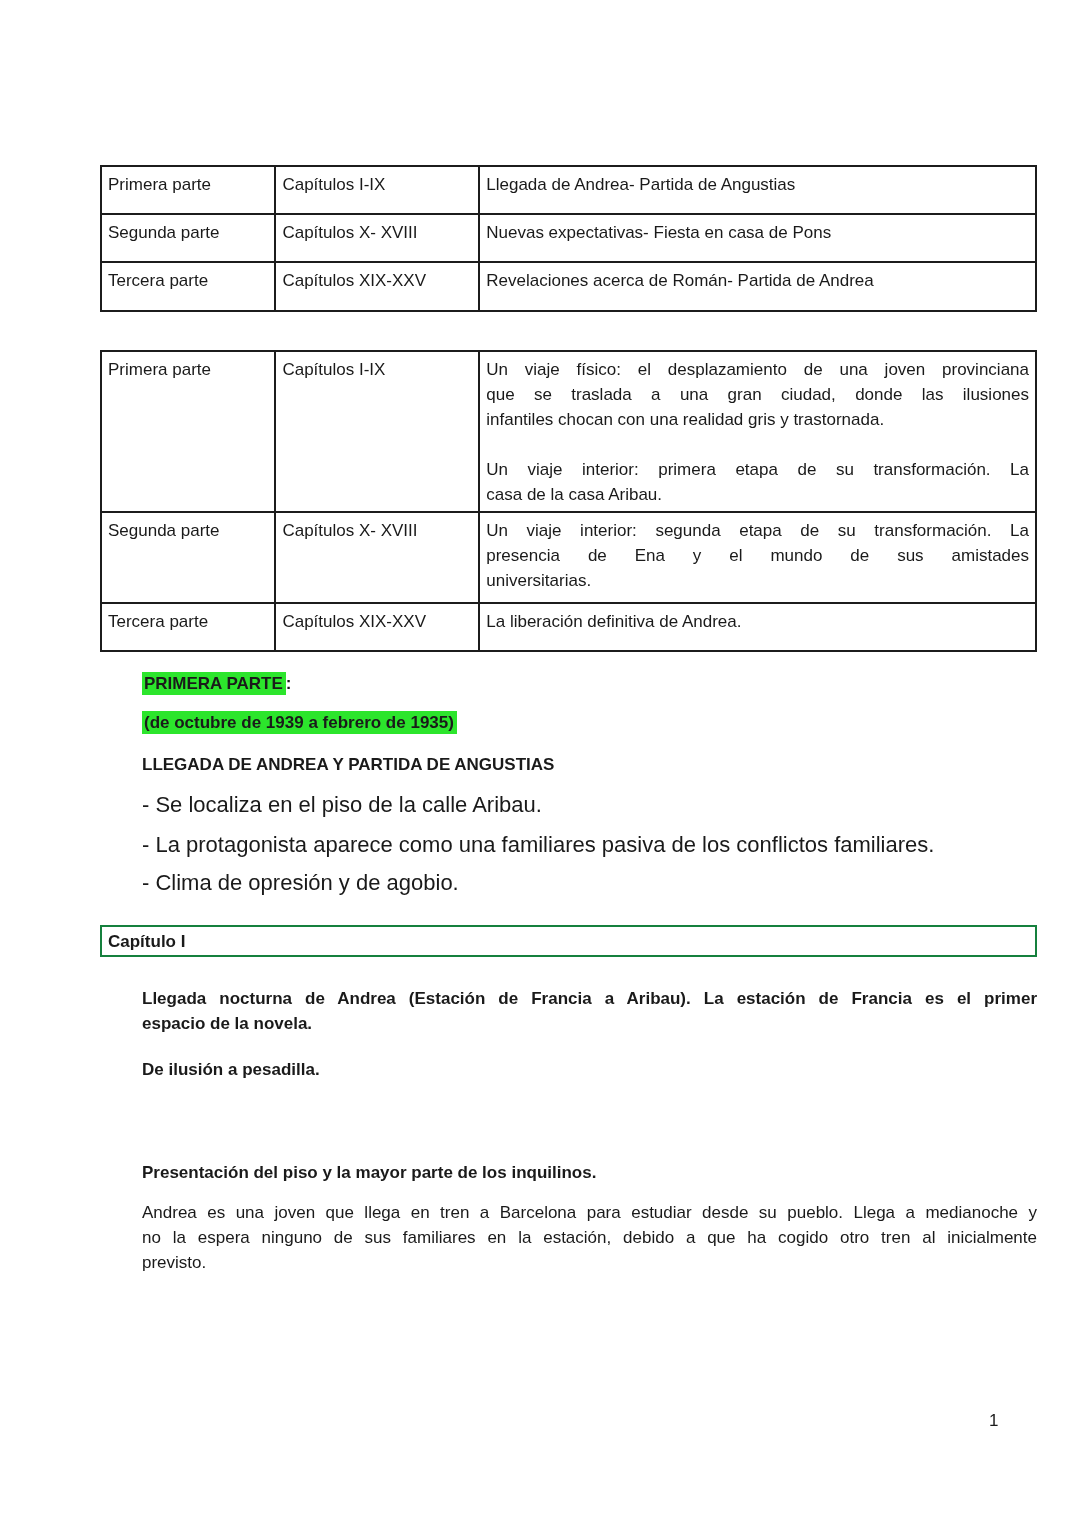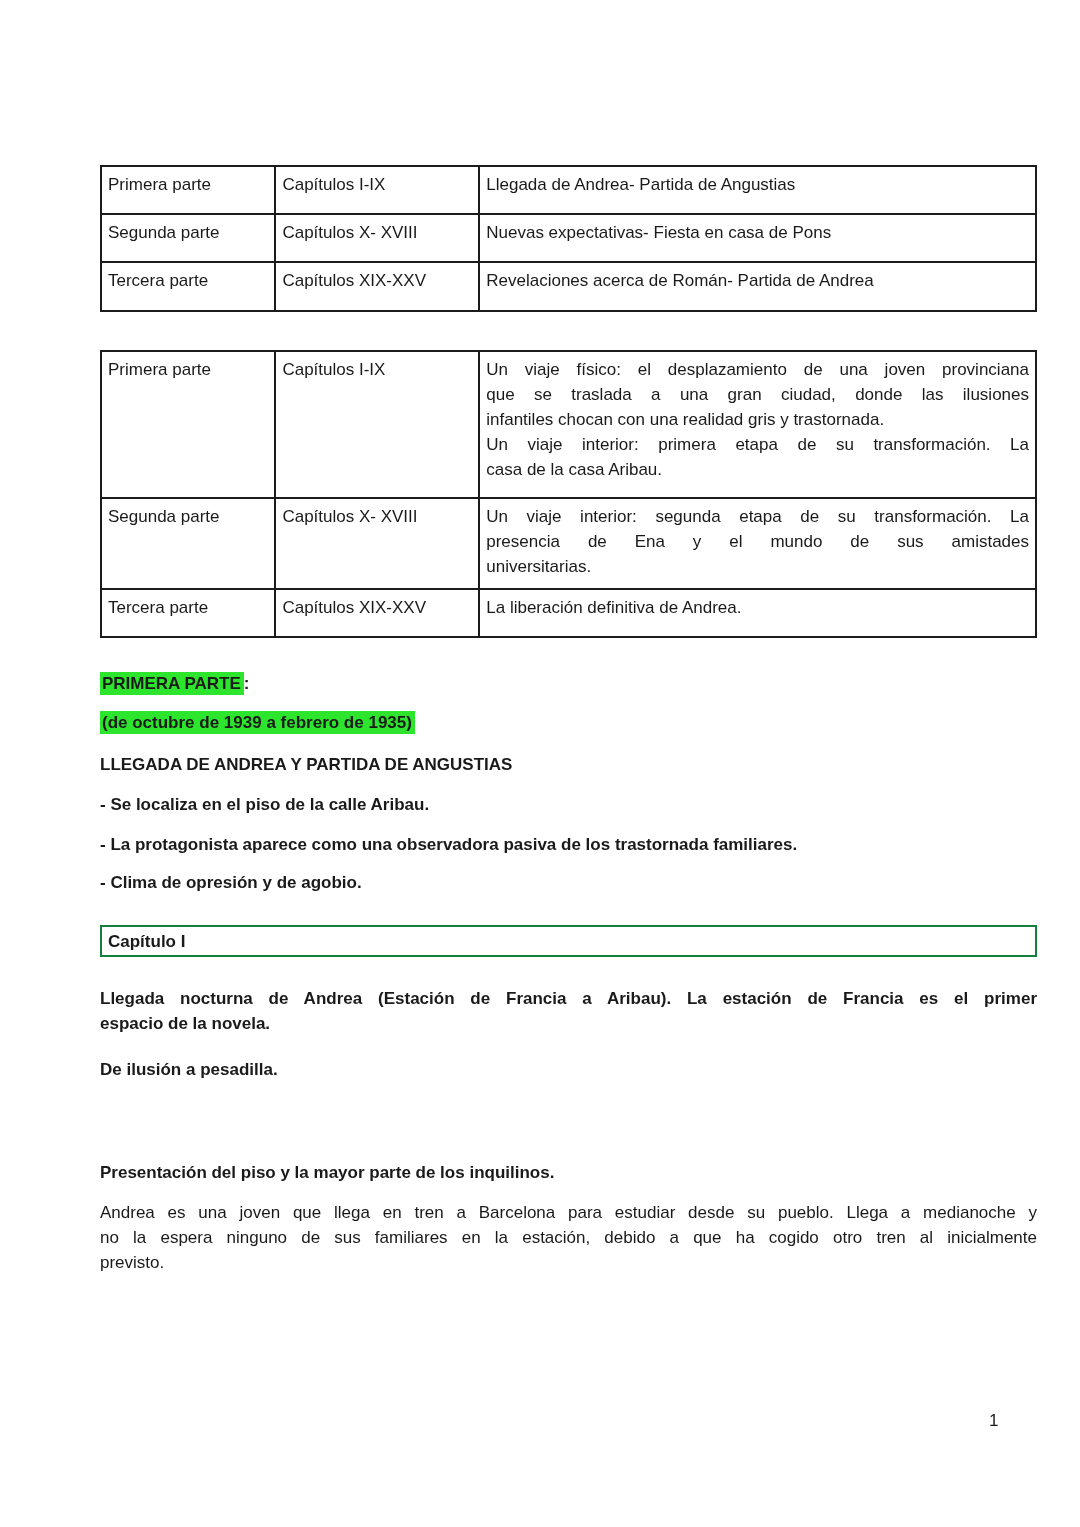--- a/index.html
+++ b/index.html
@@ -10,58 +10,58 @@
     height: 1527px;
     background: #ffffff;
     font-family: "Liberation Sans", "DejaVu Sans", sans-serif;
     color: #1a1a1a;
     font-size: 17px;
     line-height: 25px;
     margin: 0 auto;
     overflow: hidden;
   }
   .content { position: absolute; left: 100px; top: 0; width: 937px; }
-  .abs { position: absolute; left: 0; width: 937px; }
+  .abs { position: absolute; left: 0; width: 937px; padding-left: 42px; }
 
   table.doc-table {
     border-collapse: collapse;
     width: 937px;
     table-layout: fixed;
   }
   table.doc-table td {
     border: 2px solid #1c1c1c;
     vertical-align: top;
     padding: 5px 6px 4px 6px;
     font-size: 17px;
     line-height: 25px;
   }
   .col-part { width: 172px; }
   .col-chap { width: 201px; }
   .col-desc { width: 549px; }
 
   .jline { text-align: justify; }
   .jline.stretch { text-align-last: justify; }
-  .para-gap { }
+  .para-gap { margin-top: 25px; }
 
   .hl {
     background: #2ce52c;
     padding: 2px 3px 2px 2px;
     font-weight: bold;
   }
   .bold { font-weight: bold; }
 
   .chapter-box {
     border: 2px solid #15803d;
     padding: 2px 6px;
     font-weight: bold;
     width: 937px;
     height: 32px;
   }
 
-  .bullet-line { font-size: 17px; font-weight: bold; }
+  .bullet-line { font-size: 22px; }
 
   .page-number {
     position: absolute;
     left: 989px;
     top: 1408px;
     font-size: 17px;
   }
 </style>
 </head>
 <body>
@@ -133,21 +133,21 @@
       <span class="hl">PRIMERA PARTE</span><span class="bold">:</span>
     </div>
 
     <div class="abs" style="top:710px;">
       <span class="hl">(de octubre de 1939 a febrero de 1935)</span>
     </div>
 
     <div class="abs bold" style="top:752px;">LLEGADA DE ANDREA Y PARTIDA DE ANGUSTIAS</div>
 
     <div class="abs bullet-line" style="top:792px;">- Se localiza en el piso de la calle Aribau.</div>
-    <div class="abs bullet-line" style="top:832px;">- La protagonista aparece como una observadora pasiva de los trastornada familiares.</div>
+    <div class="abs bullet-line" style="top:832px;">- La protagonista aparece como una familiares pasiva de los conflictos familiares.</div>
     <div class="abs bullet-line" style="top:870px;">- Clima de opresión y de agobio.</div>
 
     <div class="abs chapter-box" style="top:925px;">
       <span>Capítulo I</span>
     </div>
 
     <div class="abs bold" style="top:986px;">
       <div class="jline stretch">Llegada nocturna de Andrea (Estación de Francia a Aribau). La estación de Francia es el primer</div>
       <div class="jline">espacio de la novela.</div>
     </div>

